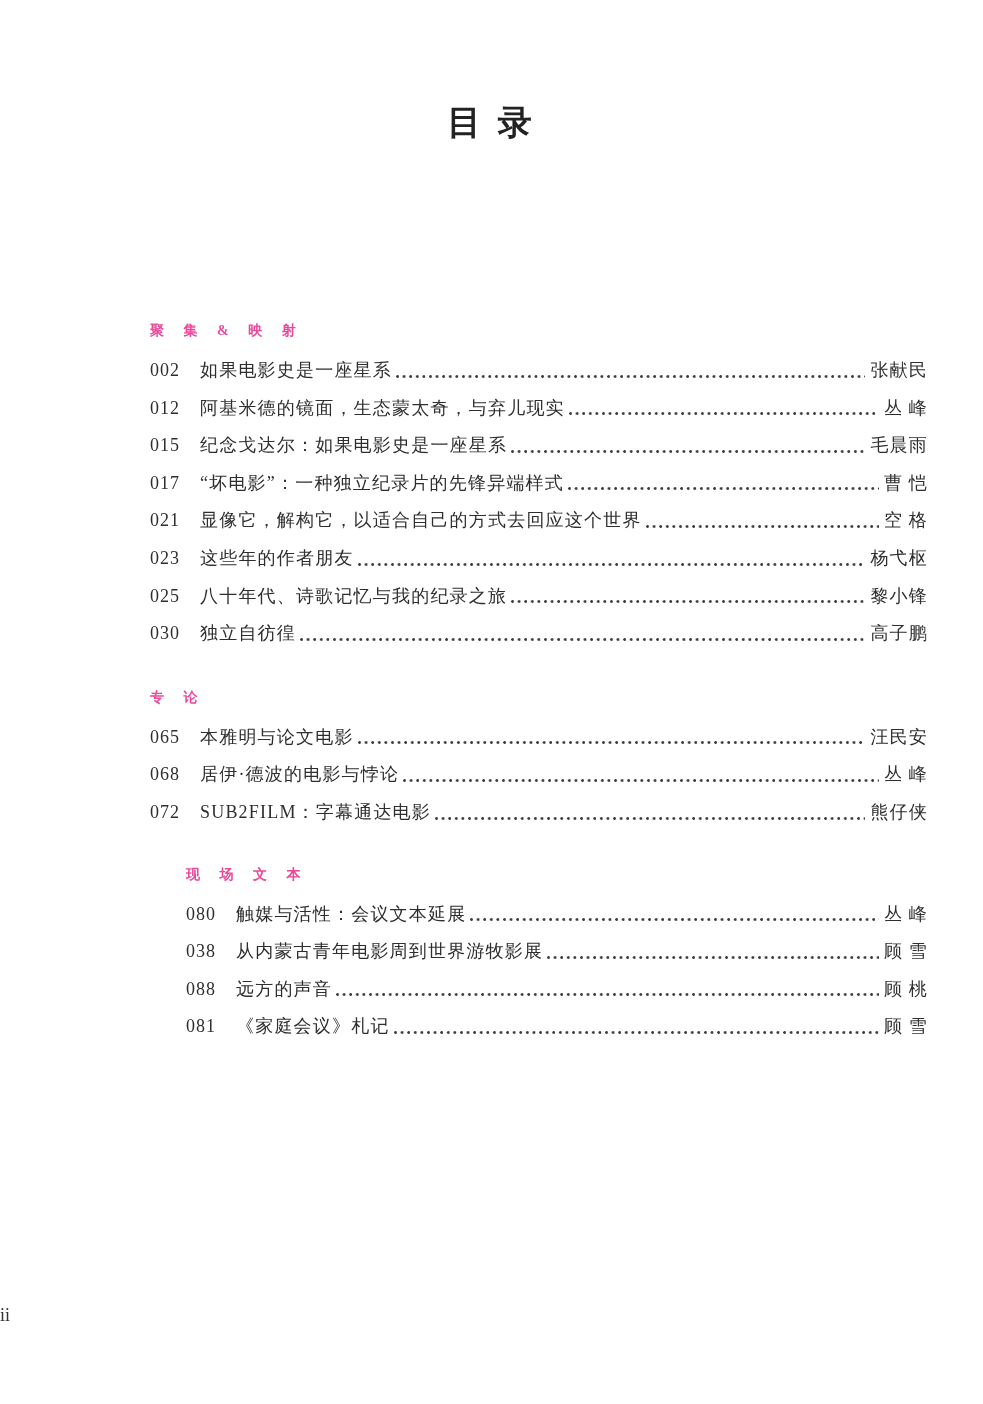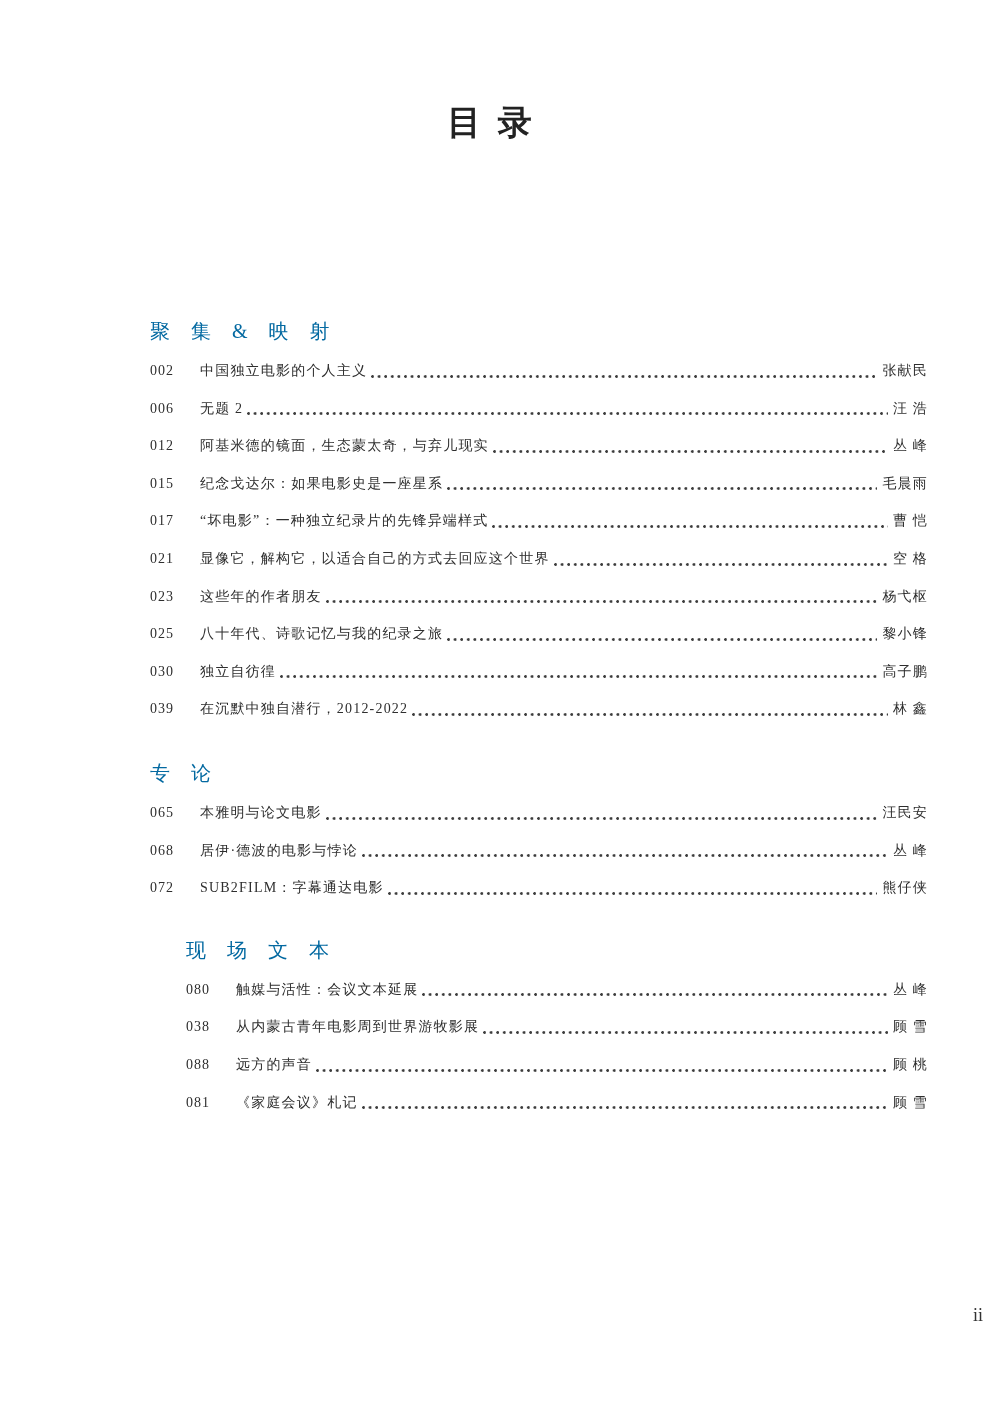--- a/index.html
+++ b/index.html
@@ -24,35 +24,35 @@
     letter-spacing: 4px;
     color: #222;
   }
   .toc {
     position: absolute;
     left: 150px;
     top: 318px;
     width: 778px;
   }
   .section-heading {
-    font-size: 20px;
-    font-weight: normal;
+    font-size: 14px;
+    font-weight: bold;
     letter-spacing: 8px;
     line-height: 26px;
-    color: #0369a1;
+    color: #ec4899;
   }
   .rows { margin-top: 8px; }
   .section-2 { margin-top: 32px; }
   .section-3 { margin-top: 30px; margin-left: 36px; }
   .toc-row {
     display: flex;
     align-items: flex-start;
     height: 37.6px;
     line-height: 37.6px;
-    font-size: 14px;
+    font-size: 18px;
     letter-spacing: 1.2px;
     white-space: nowrap;
   }
   .toc-page-num {
     flex: 0 0 50px;
     letter-spacing: 1px;
   }
   .toc-entry-title { flex: 0 0 auto; }
   .toc-leader {
     flex: 1 1 0;
@@ -63,48 +63,42 @@
     background-image: radial-gradient(circle at 1.5px 1.5px, #3d3d3d 1.15px, rgba(0,0,0,0) 1.6px);
     background-size: 6.6px 3px;
     background-repeat: repeat-x;
   }
   .toc-author { flex: 0 0 auto; }
   .folio {
     position: absolute;
     top: 1305px;
     left: 0;
     width: 100%;
-    text-align: right;
+    text-align: left;
     font-size: 18px;
     color: #333;
   }
 </style>
 </head>
 <body>
 
 <div class="page">
 
   <div class="doc-title">目 录</div>
 
   <div class="toc">
 
     <div class="section section-1">
       <div class="section-heading">聚 集 &amp; 映 射</div>
       <div class="rows">
         <div class="toc-row">
           <span class="toc-page-num">002</span>
-            <span class="toc-entry-title">中国独立电影的个人主义</span>
+            <span class="toc-entry-title">如果电影史是一座星系</span>
             <span class="toc-leader"></span>
             <span class="toc-author">张献民</span>
-        </div>
-        <div class="toc-row">
-          <span class="toc-page-num">006</span>
-            <span class="toc-entry-title">无题 2</span>
-            <span class="toc-leader"></span>
-            <span class="toc-author">汪 浩</span>
         </div>
         <div class="toc-row">
           <span class="toc-page-num">012</span>
             <span class="toc-entry-title">阿基米德的镜面，生态蒙太奇，与弃儿现实</span>
             <span class="toc-leader"></span>
             <span class="toc-author">丛 峰</span>
         </div>
         <div class="toc-row">
           <span class="toc-page-num">015</span>
             <span class="toc-entry-title">纪念戈达尔：如果电影史是一座星系</span>
@@ -133,26 +127,20 @@
           <span class="toc-page-num">025</span>
             <span class="toc-entry-title">八十年代、诗歌记忆与我的纪录之旅</span>
             <span class="toc-leader"></span>
             <span class="toc-author">黎小锋</span>
         </div>
         <div class="toc-row">
           <span class="toc-page-num">030</span>
             <span class="toc-entry-title">独立自彷徨</span>
             <span class="toc-leader"></span>
             <span class="toc-author">高子鹏</span>
-        </div>
-        <div class="toc-row">
-          <span class="toc-page-num">039</span>
-            <span class="toc-entry-title">在沉默中独自潜行，2012-2022</span>
-            <span class="toc-leader"></span>
-            <span class="toc-author">林 鑫</span>
         </div>
       </div>
     </div>
 
     <div class="section section-2">
       <div class="section-heading">专 论</div>
       <div class="rows">
         <div class="toc-row">
           <span class="toc-page-num">065</span>
             <span class="toc-entry-title">本雅明与论文电影</span>

